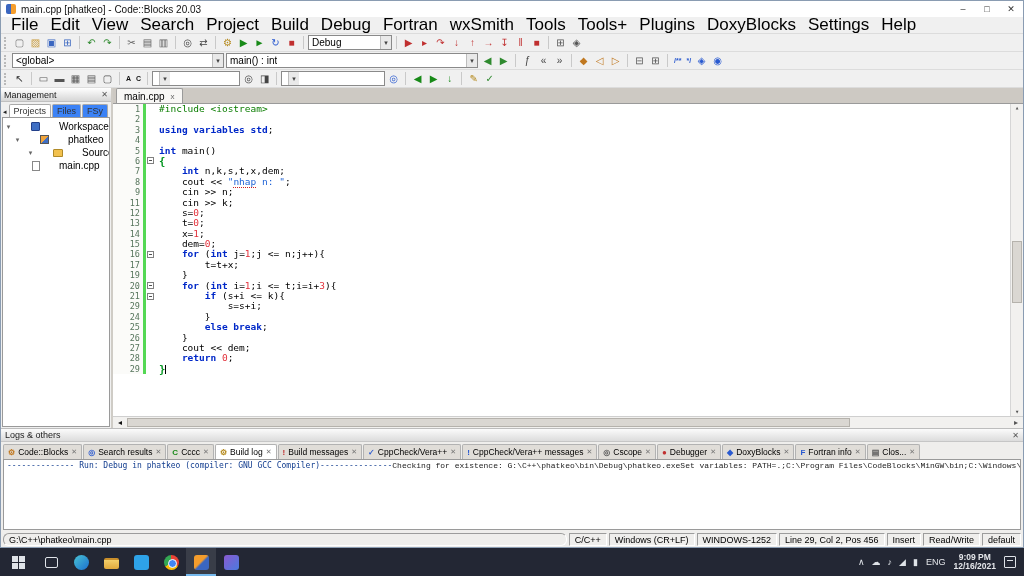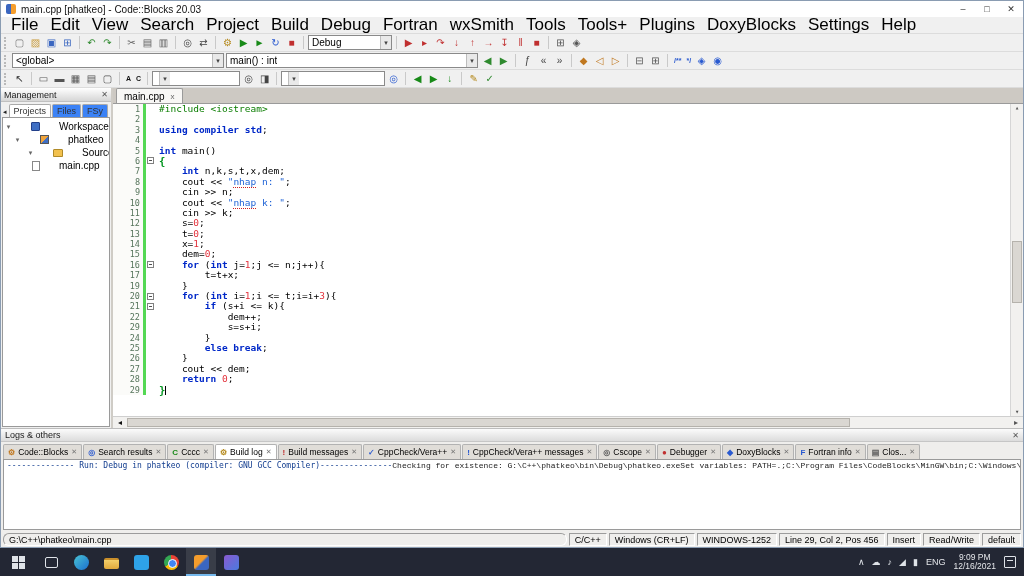--- a/index.html
+++ b/index.html
@@ -131,21 +131,21 @@
   .appic.store { background:#2ea3e8; }
   .appic.chrome { border-radius:50%; background:conic-gradient(#ea4335 0 33%, #fbbc05 33% 66%, #34a853 66% 100%); position:relative; }
   .appic.chrome::after { content:""; position:absolute; left:4px; top:4px; width:7px; height:7px; border-radius:50%;
                          background:#4285f4; border:1.5px solid #fff; }
   .appic.codeblocks { background:linear-gradient(135deg,#f59d2c 45%, #3a66c0 55%); }
   .appic.photos { background:linear-gradient(135deg,#8a5ad0,#4a7ae0); }
   .tspacer { flex:1; }
   .tray { display:flex; align-items:center; gap:7px; padding:0 4px; }
   .trayic { font-size:9px; color:#dfe3e8; }
   .lang { font-size:9px; padding:0 4px; }
-  .clock { text-align:center; font-size:8.5px; line-height:9.5px; padding:0 4px; }
+  .clock { text-align:center; font-size:8.5px; line-height:9.5px; padding:0 4px;font-weight:bold; }
   .action { width:12px; height:12px; border:1px solid #dfe3e8; border-radius:1px; margin:0 8px 0 4px; position:relative; }
   .action::after { content:""; position:absolute; left:2px; right:2px; top:3px; height:1px; background:#dfe3e8; }
 </style>
 </head>
 <body>
 
 <div class="screen">
   <div class="window">
 
     <div class="titlebar">
@@ -342,21 +342,21 @@
               <span class="cl">
                 <span class="ln">2</span>
                 <span class="chg"></span>
                 <span class="fold"></span>
                 <span class="ct"></span>
               </span>
               <span class="cl">
                 <span class="ln">3</span>
                 <span class="chg"></span>
                 <span class="fold"></span>
-                <span class="ct"><span class="tok-kw">using compiler std</span><span class="tok-pl">;</span></span>
+                <span class="ct"><span class="tok-kw">using variables std</span><span class="tok-pl">;</span></span>
               </span>
               <span class="cl">
                 <span class="ln">4</span>
                 <span class="chg"></span>
                 <span class="fold"></span>
                 <span class="ct"></span>
               </span>
               <span class="cl">
                 <span class="ln">5</span>
                 <span class="chg"></span>
@@ -383,26 +383,20 @@
                 <span class="fold"></span>
                 <span class="ct"><span class="tok-pl">    cout &lt;&lt; </span><span class="tok-str">"</span><span class="tok-strU">nhap</span><span class="tok-str"> n: "</span><span class="tok-pl">;</span></span>
               </span>
               <span class="cl">
                 <span class="ln">9</span>
                 <span class="chg"></span>
                 <span class="fold"></span>
                 <span class="ct"><span class="tok-pl">    cin &gt;&gt; n;</span></span>
               </span>
               <span class="cl">
-                <span class="ln">10</span>
-                <span class="chg"></span>
-                <span class="fold"></span>
-                <span class="ct"><span class="tok-pl">    cout &lt;&lt; </span><span class="tok-str">"</span><span class="tok-strU">nhap</span><span class="tok-str"> k: "</span><span class="tok-pl">;</span></span>
-              </span>
-              <span class="cl">
                 <span class="ln">11</span>
                 <span class="chg"></span>
                 <span class="fold"></span>
                 <span class="ct"><span class="tok-pl">    cin &gt;&gt; k;</span></span>
               </span>
               <span class="cl">
                 <span class="ln">12</span>
                 <span class="chg"></span>
                 <span class="fold"></span>
                 <span class="ct"><span class="tok-pl">    s=</span><span class="tok-num">0</span><span class="tok-pl">;</span></span>
@@ -453,26 +447,20 @@
                 </span>
                 <span class="ct"><span class="tok-pl">    </span><span class="tok-kw">for</span><span class="tok-pl"> (</span><span class="tok-kw">int</span><span class="tok-pl"> i=</span><span class="tok-num">1</span><span class="tok-pl">;i &lt;= t;i=i+</span><span class="tok-num">3</span><span class="tok-pl">){</span></span>
               </span>
               <span class="cl">
                 <span class="ln">21</span>
                 <span class="chg"></span>
                 <span class="fold">
                   <span class="foldbox"></span>
                 </span>
                 <span class="ct"><span class="tok-pl">        </span><span class="tok-kw">if</span><span class="tok-pl"> (s+i &lt;= k){</span></span>
-              </span>
-              <span class="cl">
-                <span class="ln">22</span>
-                <span class="chg"></span>
-                <span class="fold"></span>
-                <span class="ct"><span class="tok-pl">            dem++;</span></span>
               </span>
               <span class="cl">
                 <span class="ln">29</span>
                 <span class="chg"></span>
                 <span class="fold"></span>
                 <span class="ct"><span class="tok-pl">            s=s+i;</span></span>
               </span>
               <span class="cl">
                 <span class="ln">24</span>
                 <span class="chg"></span>

